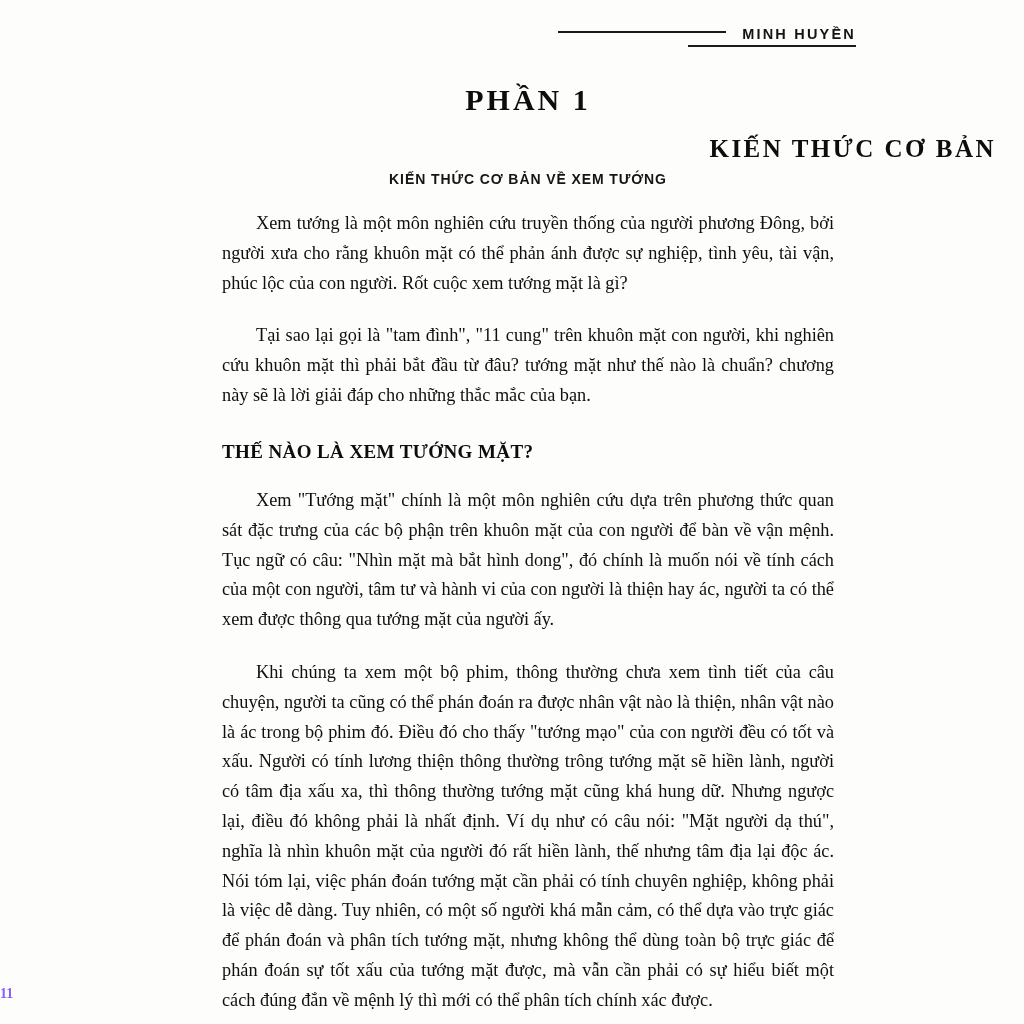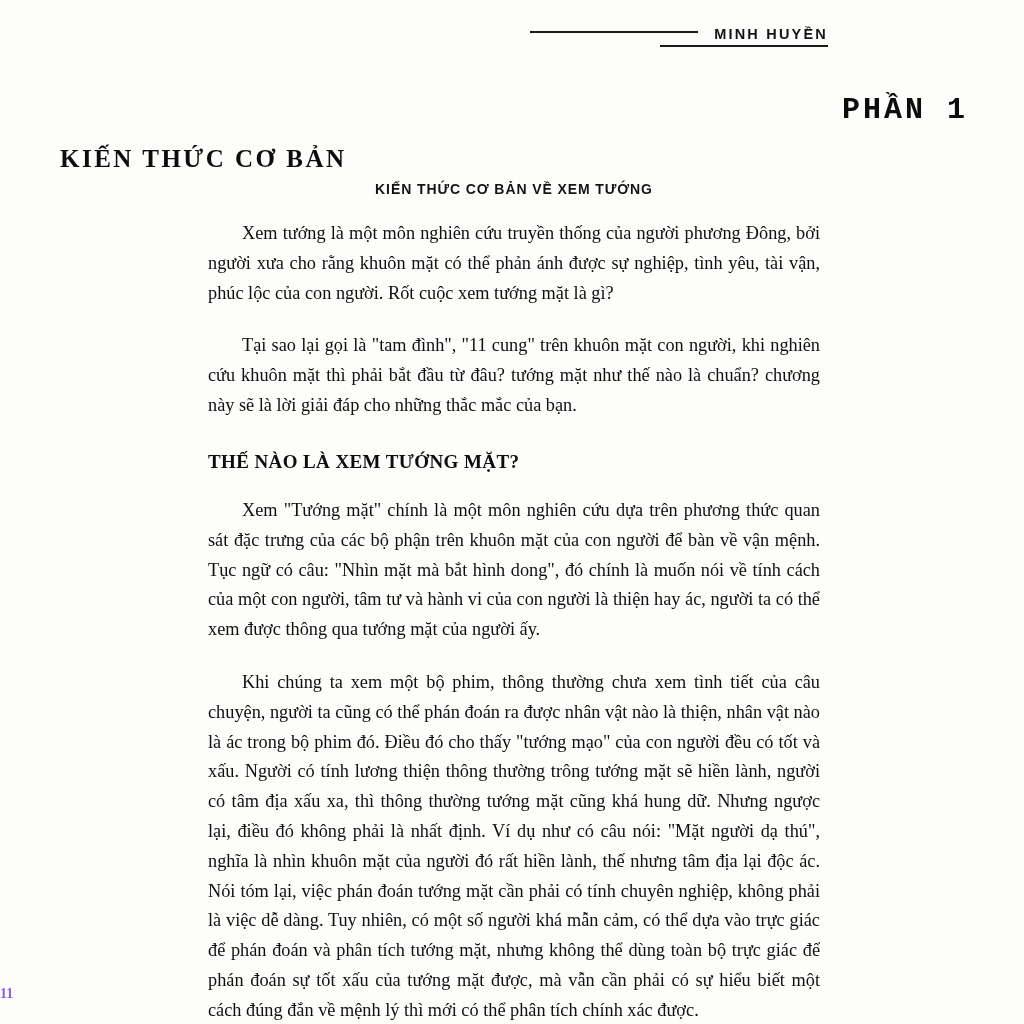--- a/index.html
+++ b/index.html
@@ -12,21 +12,21 @@
     background: #ffffff;
     font-family: "Liberation Serif", serif;
     color: #111111;
     overflow: hidden;
   }
   .page {
     position: relative;
     width: 1024px;
     height: 1024px;
     box-sizing: border-box;
-    padding: 22px 56px 0 60px;
+    padding: 22px 28px 0 60px;
     background: #fdfdfc;
   }
   
   .running-head {
     display: flex;
     justify-content: flex-end;
     align-items: center;
     gap: 0;
     margin-right: 140px;
     margin-top: 4px;
@@ -47,30 +47,30 @@
   }
   .rh-underline {
     width: 168px;
     height: 2px;
     background: #1a1a1a;
     margin: 3px 140px 0 auto;
   }
 
   
   .part-title {
-    text-align: right;
-    font-family: Liberation Mono, monospace;
+    text-align: center;
+    font-family: Liberation Serif, serif;
     font-weight: bold;
     font-size: 30px;
     letter-spacing: 3px;
-    margin-top: 46px;
+    margin-top: 36px;
     color: #0d0d0d;
   }
   .part-subtitle {
-    text-align: left;
+    text-align: right;
     font-family: "Liberation Serif", serif;
     font-weight: bold;
     font-size: 25px;
     letter-spacing: 2.5px;
     margin-top: 18px;
     color: #0d0d0d;
   }
 
   
   .chapter-label {

